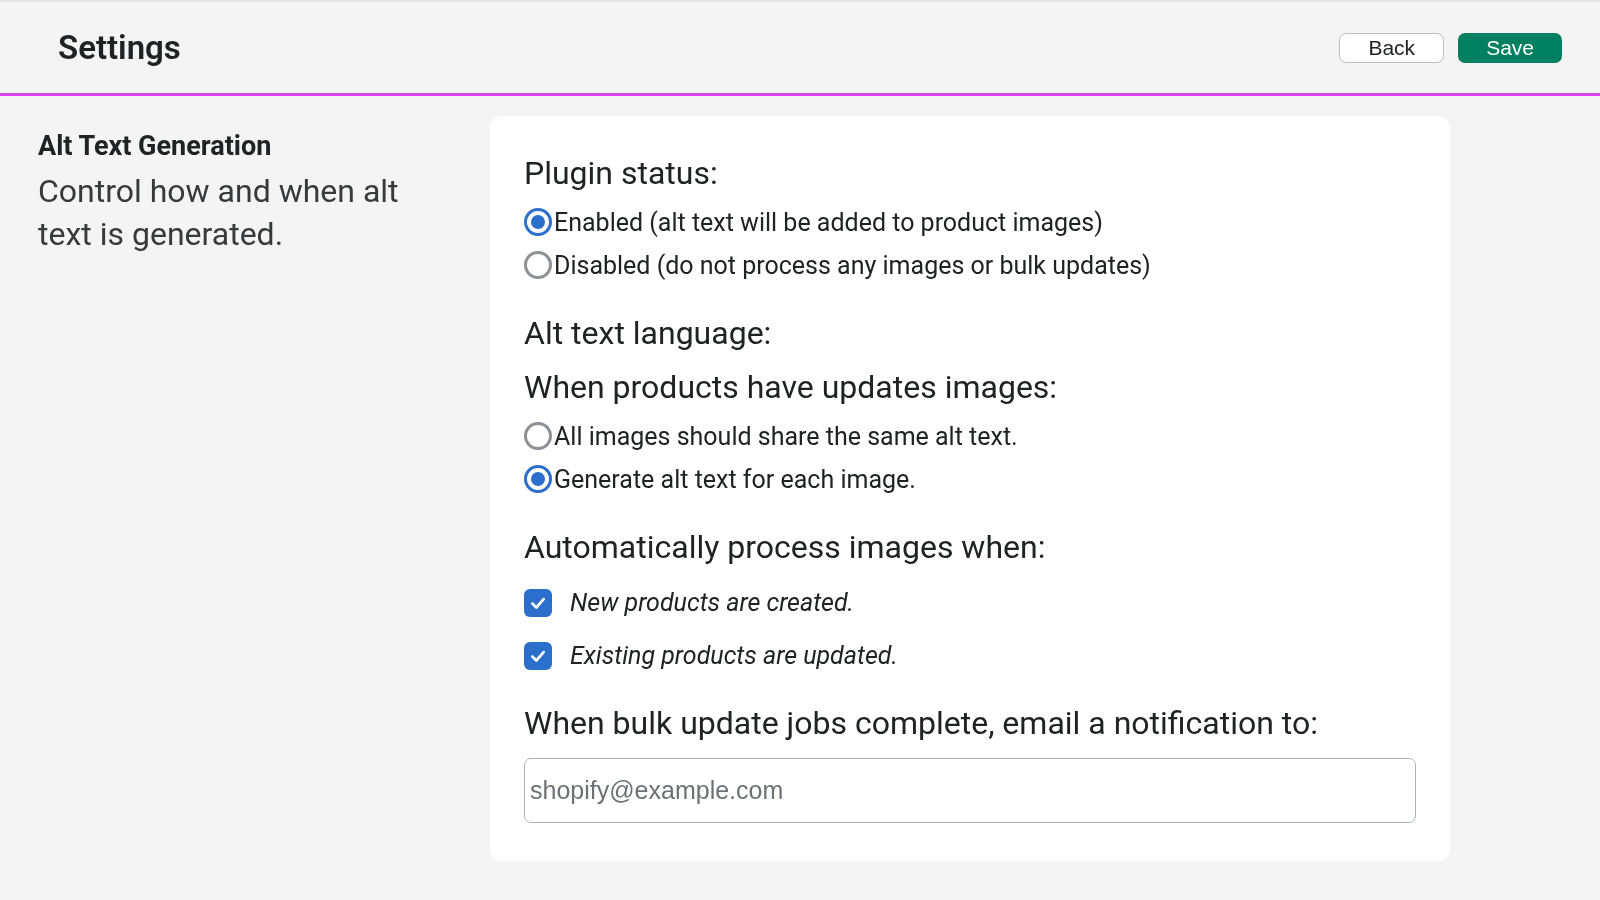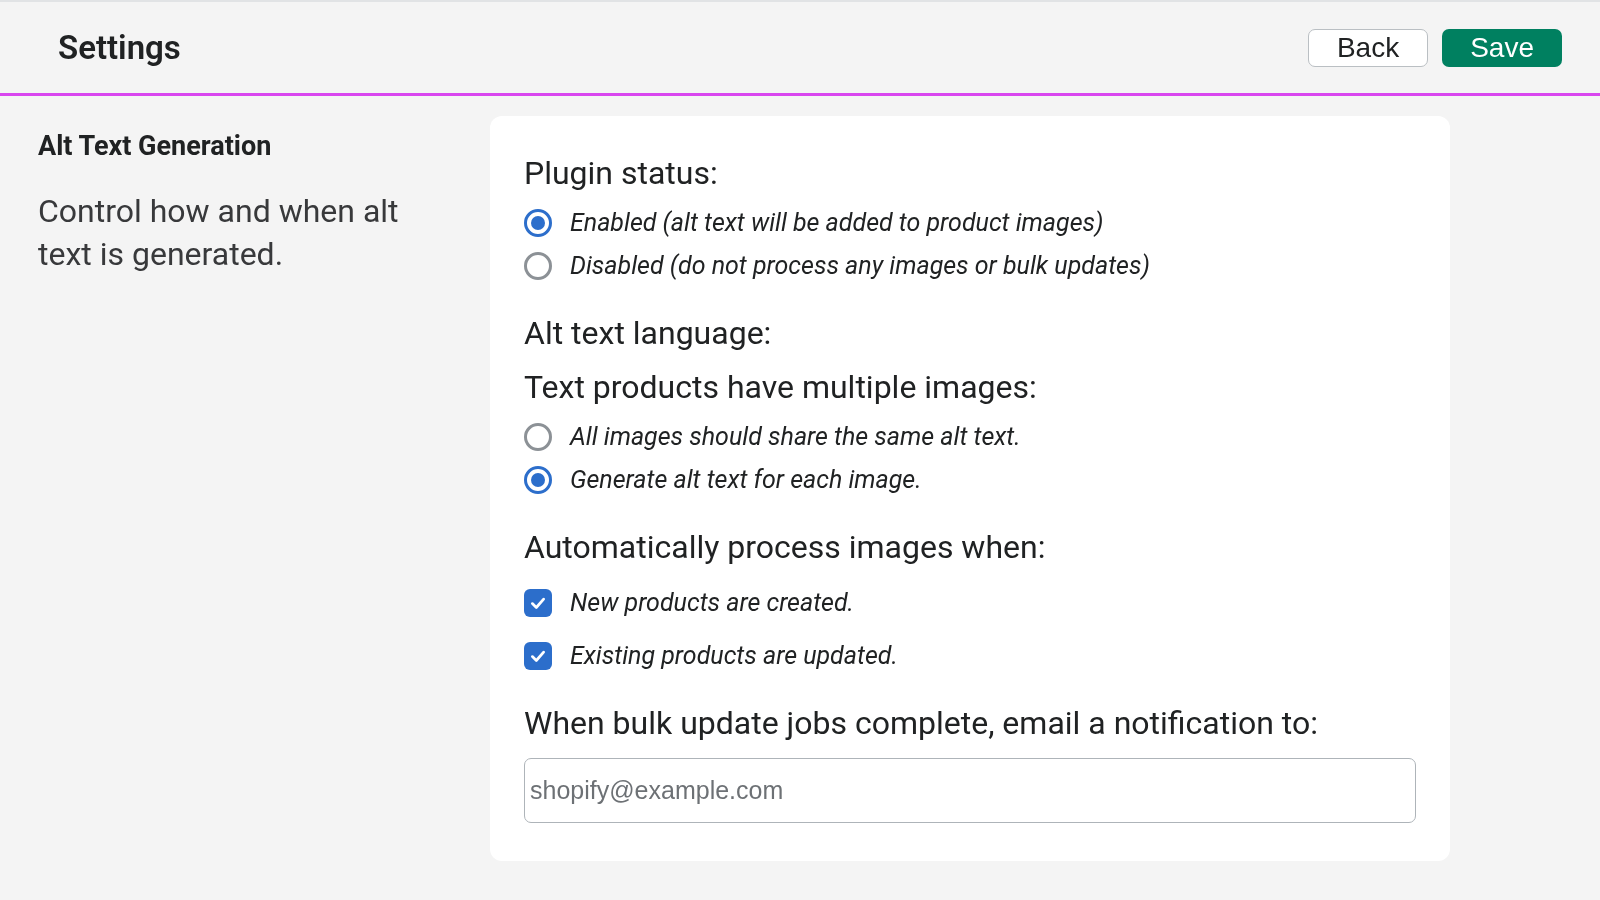--- a/index.html
+++ b/index.html
@@ -28,21 +28,21 @@
     .header h1 {
       font-size: 33px;
       font-weight: 600;
       color: #202223;
     }
     .header-actions {
       display: flex;
       gap: 14px;
     }
     .btn {
-      font-size: 28px;
+      font-size: 21px;
       font-weight: 500;
       padding: 2px 28px;
       border-radius: 7px;
       cursor: pointer;
       border: none;
     }
     .btn-back {
       background: #ffffff;
       color: #202223;
       border: 1px solid #babfc3;
@@ -57,21 +57,21 @@
       gap: 40px;
     }
     .sidebar {
       width: 412px;
       padding-top: 14px;
     }
     .sidebar h2 {
       font-size: 27px;
       font-weight: 700;
       color: #202223;
-      margin-bottom: 28px;
+      margin-bottom: 8px;
     }
     .sidebar p {
       font-size: 32px;
       line-height: 1.35;
       color: #38393b;
     }
     .card {
       background: #ffffff;
       border-radius: 12px;
       padding: 38px 34px;
@@ -82,25 +82,24 @@
       font-size: 32px;
       color: #202223;
       margin-bottom: 16px;
       display: block;
     }
     .radio-group {
       margin-bottom: 34px;
     }
     .radio-option {
       display: flex;
-      align-items: center;
-      gap: 18px;
+      align-items: flex-start;
+      gap: 2px;
       margin-bottom: 14px;
       cursor: pointer;
-      font-style: italic;
     }
     .radio-circle {
       width: 28px;
       height: 28px;
       border-radius: 50%;
       border: 3px solid #8c9196;
       display: flex;
       align-items: center;
       justify-content: center;
       flex-shrink: 0;
@@ -218,21 +217,21 @@
         <span class="radio-circle"></span>
         <span class="radio-text">Disabled (do not process any images or bulk updates)</span>
       </div>
     </div>
 
     <div>
       <span class="form-label">Alt text language:</span>
     </div>
 
     <div class="radio-group">
-      <span class="form-label section-spacer">Text products have multiple images:</span>
+      <span class="form-label section-spacer">When products have updates images:</span>
       <div class="radio-option">
         <span class="radio-circle"></span>
         <span class="radio-text">All images should share the same alt text.</span>
       </div>
       <div class="radio-option">
         <span class="radio-circle selected"></span>
         <span class="radio-text">Generate alt text for each image.</span>
       </div>
     </div>
 

